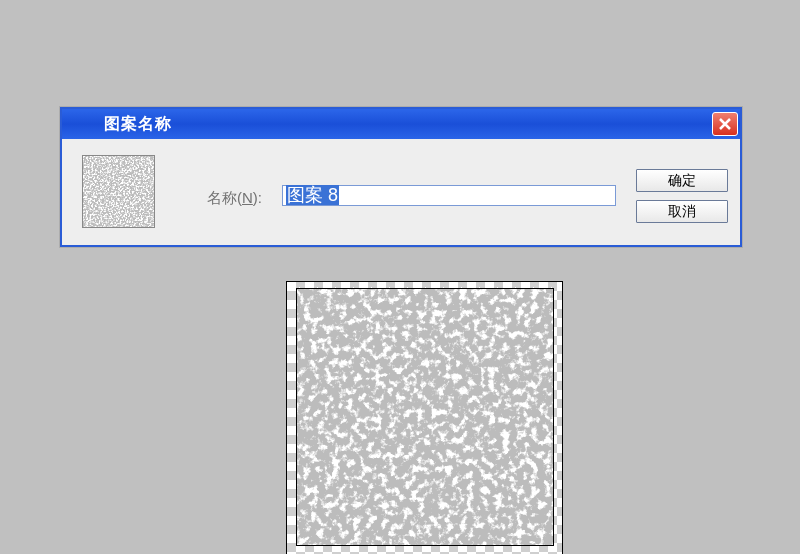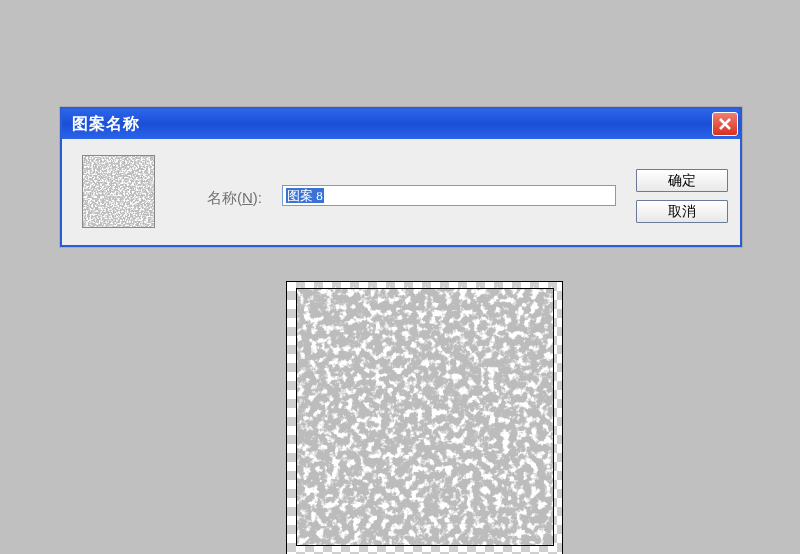--- a/index.html
+++ b/index.html
@@ -33,20 +33,21 @@
     align-items: center;
     justify-content: space-between;
     padding: 0 2px 0 10px;
   }
   .titlebar-text {
     color: #fff;
     font-size: 16px;
     font-weight: bold;
     font-family: "SimSun", "宋体", sans-serif;
     letter-spacing: 1px;
+    margin-left: 32px;
   }
   .close-btn {
     width: 26px;
     height: 24px;
     background: linear-gradient(#f08070, #d83020);
     border: 1px solid #fff;
     border-radius: 3px;
     display: flex;
     align-items: center;
     justify-content: center;
@@ -84,25 +85,24 @@
   .name-label u { text-decoration: underline; }
 
   .name-input {
     position: absolute;
     left: 220px;
     top: 46px;
     width: 334px;
     height: 21px;
     border: 1px solid #7a9ad6;
     background: #fff;
-    font-size: 13px;
+    font-size: 18px;
     padding: 0 3px;
     line-height: 19px;
     color: #000;
-    font-family: Liberation Serif, serif;
   }
   .name-input .selected {
     background: #3a72d6;
     color: #fff;
     padding: 0 1px;
   }
 
   .btn {
     position: absolute;
     right: 12px;

